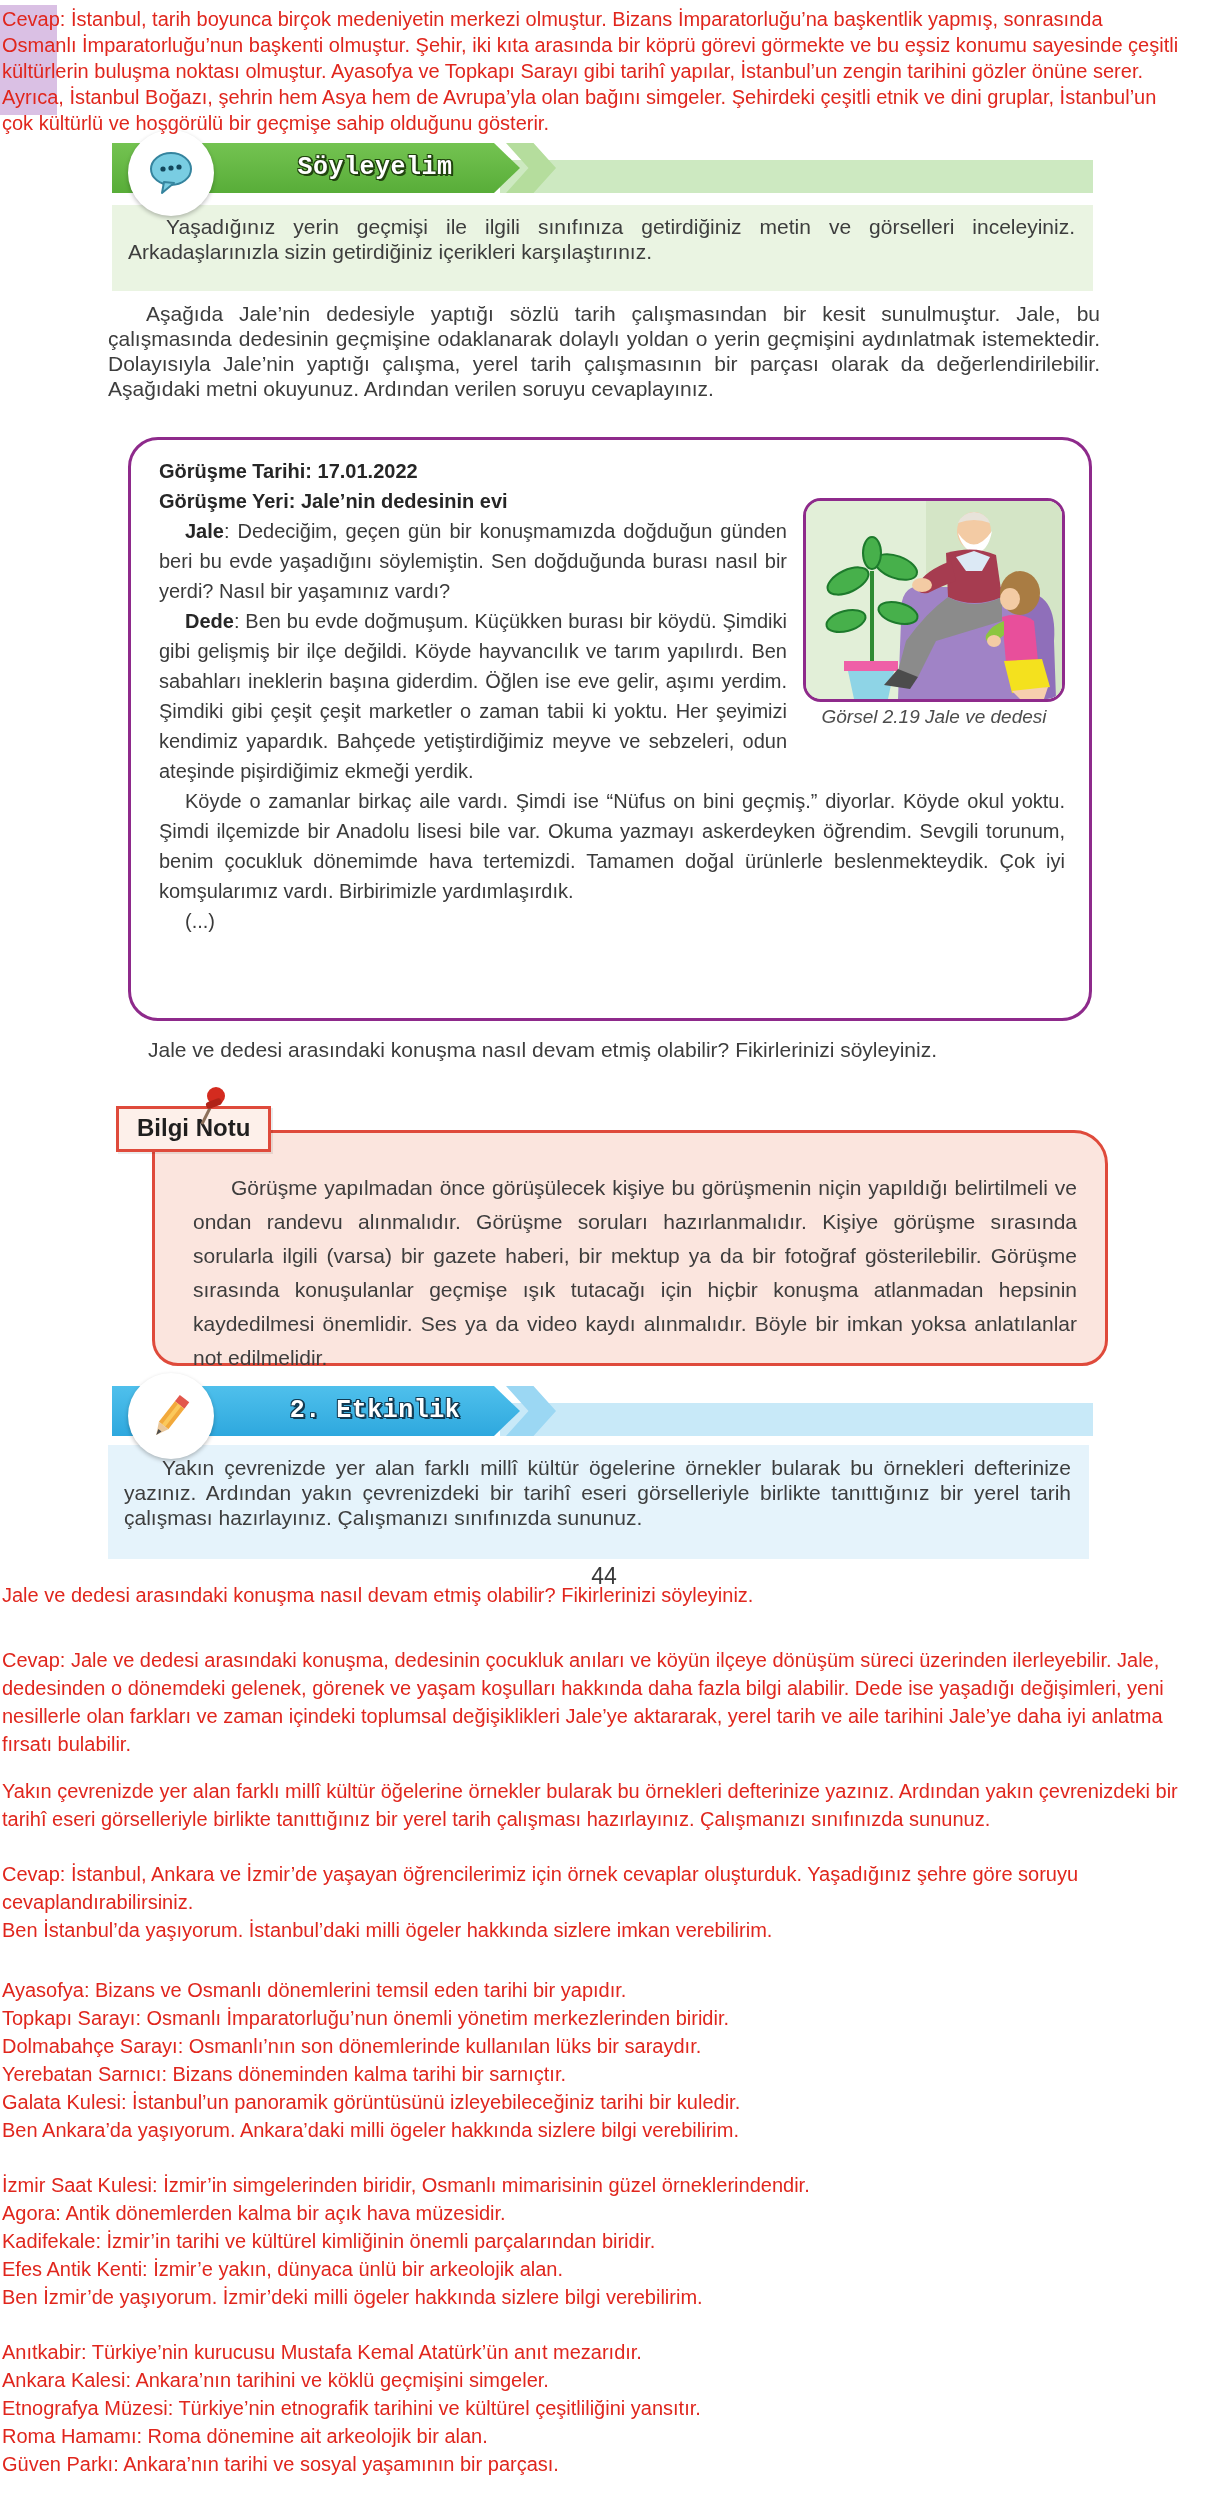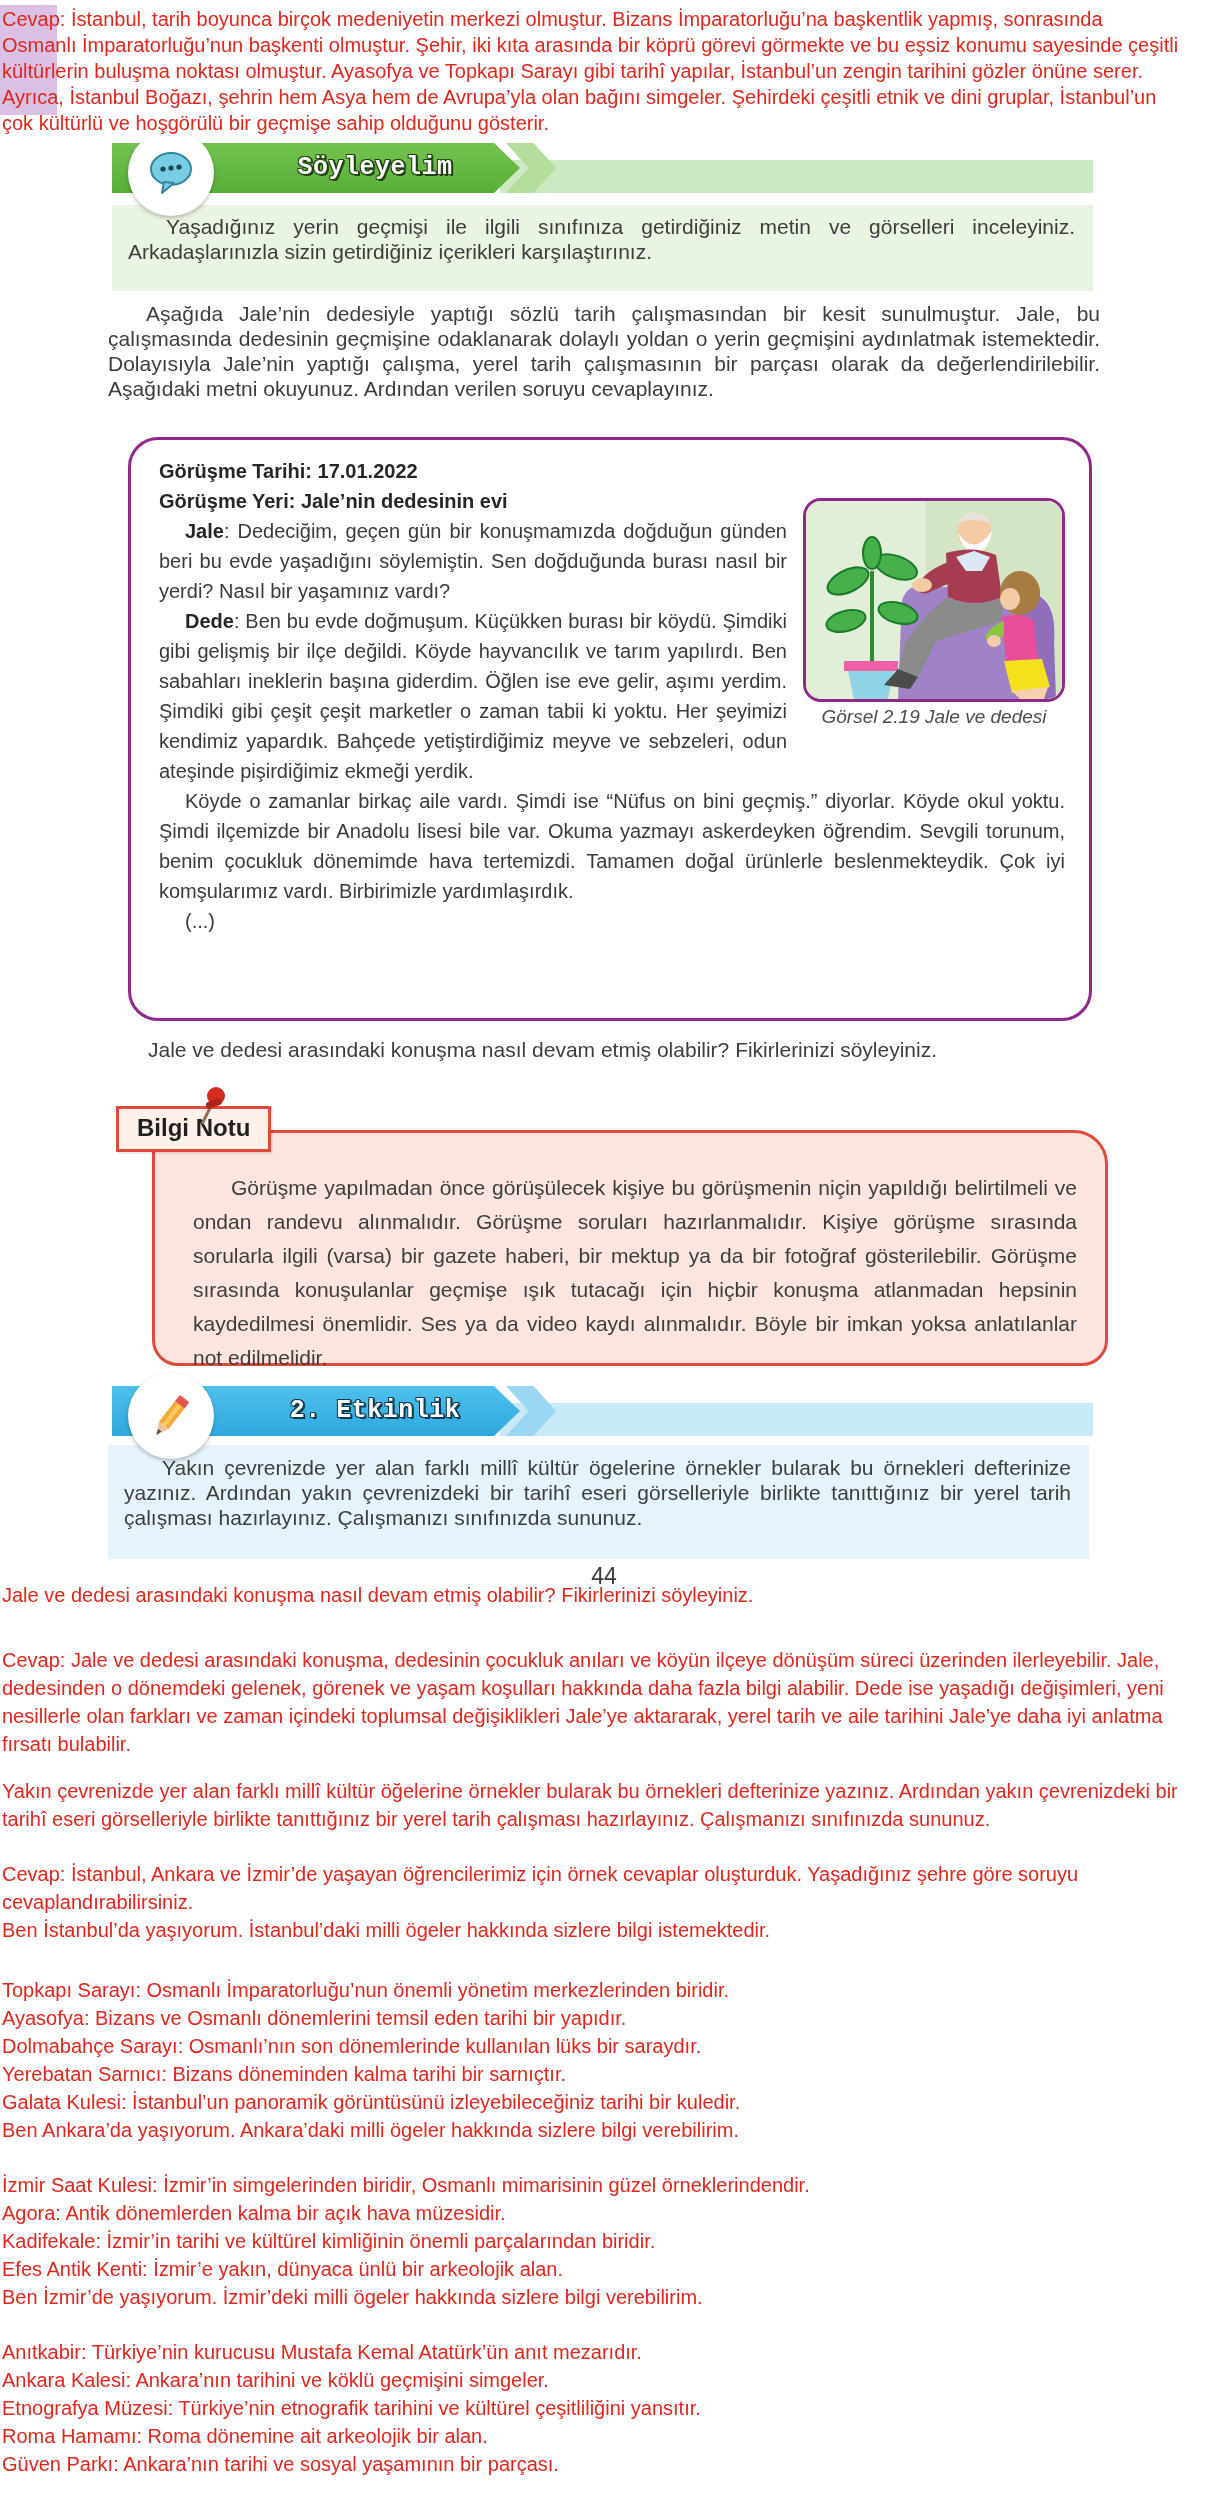--- a/index.html
+++ b/index.html
@@ -176,23 +176,23 @@
     <div class="booktext indent">Yakın çevrenizde yer alan farklı millî kültür ögelerine örnekler bularak bu örnekleri defterinize yazınız. Ardından yakın çevrenizdeki bir tarihî eseri görselleriyle birlikte tanıttığınız bir yerel tarih çalışması hazırlayınız. Çalışmanızı sınıfınızda sununuz.</div>
   </div>
 
   <div class="pagenum">44</div>
 
   <div class="ov-bottom">
     <p class="mb-xl">Jale ve dedesi arasındaki konuşma nasıl devam etmiş olabilir? Fikirlerinizi söyleyiniz.</p>
     <p class="mb-sm">Cevap: Jale ve dedesi arasındaki konuşma, dedesinin çocukluk anıları ve köyün ilçeye dönüşüm süreci üzerinden ilerleyebilir. Jale, dedesinden o dönemdeki gelenek, görenek ve yaşam koşulları hakkında daha fazla bilgi alabilir. Dede ise yaşadığı değişimleri, yeni nesillerle olan farkları ve zaman içindeki toplumsal değişiklikleri Jale’ye aktararak, yerel tarih ve aile tarihini Jale’ye daha iyi anlatma fırsatı bulabilir.</p>
     <p class="mb-md">Yakın çevrenizde yer alan farklı millî kültür öğelerine örnekler bularak bu örnekleri defterinize yazınız. Ardından yakın çevrenizdeki bir tarihî eseri görselleriyle birlikte tanıttığınız bir yerel tarih çalışması hazırlayınız. Çalışmanızı sınıfınızda sununuz.</p>
     <p>Cevap: İstanbul, Ankara ve İzmir’de yaşayan öğrencilerimiz için örnek cevaplar oluşturduk. Yaşadığınız şehre göre soruyu cevaplandırabilirsiniz.</p>
-    <p class="mb-lg">Ben İstanbul’da yaşıyorum. İstanbul’daki milli ögeler hakkında sizlere bilgi istemektedir.</p>
+    <p class="mb-lg">Ben İstanbul’da yaşıyorum. İstanbul’daki milli ögeler hakkında sizlere imkan verebilirim.</p>
+    <p>Ayasofya: Bizans ve Osmanlı dönemlerini temsil eden tarihi bir yapıdır.</p>
     <p>Topkapı Sarayı: Osmanlı İmparatorluğu’nun önemli yönetim merkezlerinden biridir.</p>
-    <p>Ayasofya: Bizans ve Osmanlı dönemlerini temsil eden tarihi bir yapıdır.</p>
     <p>Dolmabahçe Sarayı: Osmanlı’nın son dönemlerinde kullanılan lüks bir saraydır.</p>
     <p>Yerebatan Sarnıcı: Bizans döneminden kalma tarihi bir sarnıçtır.</p>
     <p>Galata Kulesi: İstanbul’un panoramik görüntüsünü izleyebileceğiniz tarihi bir kuledir.</p>
     <p class="mb-md">Ben Ankara’da yaşıyorum. Ankara’daki milli ögeler hakkında sizlere bilgi verebilirim.</p>
     <p>İzmir Saat Kulesi: İzmir’in simgelerinden biridir, Osmanlı mimarisinin güzel örneklerindendir.</p>
     <p>Agora: Antik dönemlerden kalma bir açık hava müzesidir.</p>
     <p>Kadifekale: İzmir’in tarihi ve kültürel kimliğinin önemli parçalarından biridir.</p>
     <p>Efes Antik Kenti: İzmir’e yakın, dünyaca ünlü bir arkeolojik alan.</p>
     <p class="mb-md">Ben İzmir’de yaşıyorum. İzmir’deki milli ögeler hakkında sizlere bilgi verebilirim.</p>
     <p>Anıtkabir: Türkiye’nin kurucusu Mustafa Kemal Atatürk’ün anıt mezarıdır.</p>

